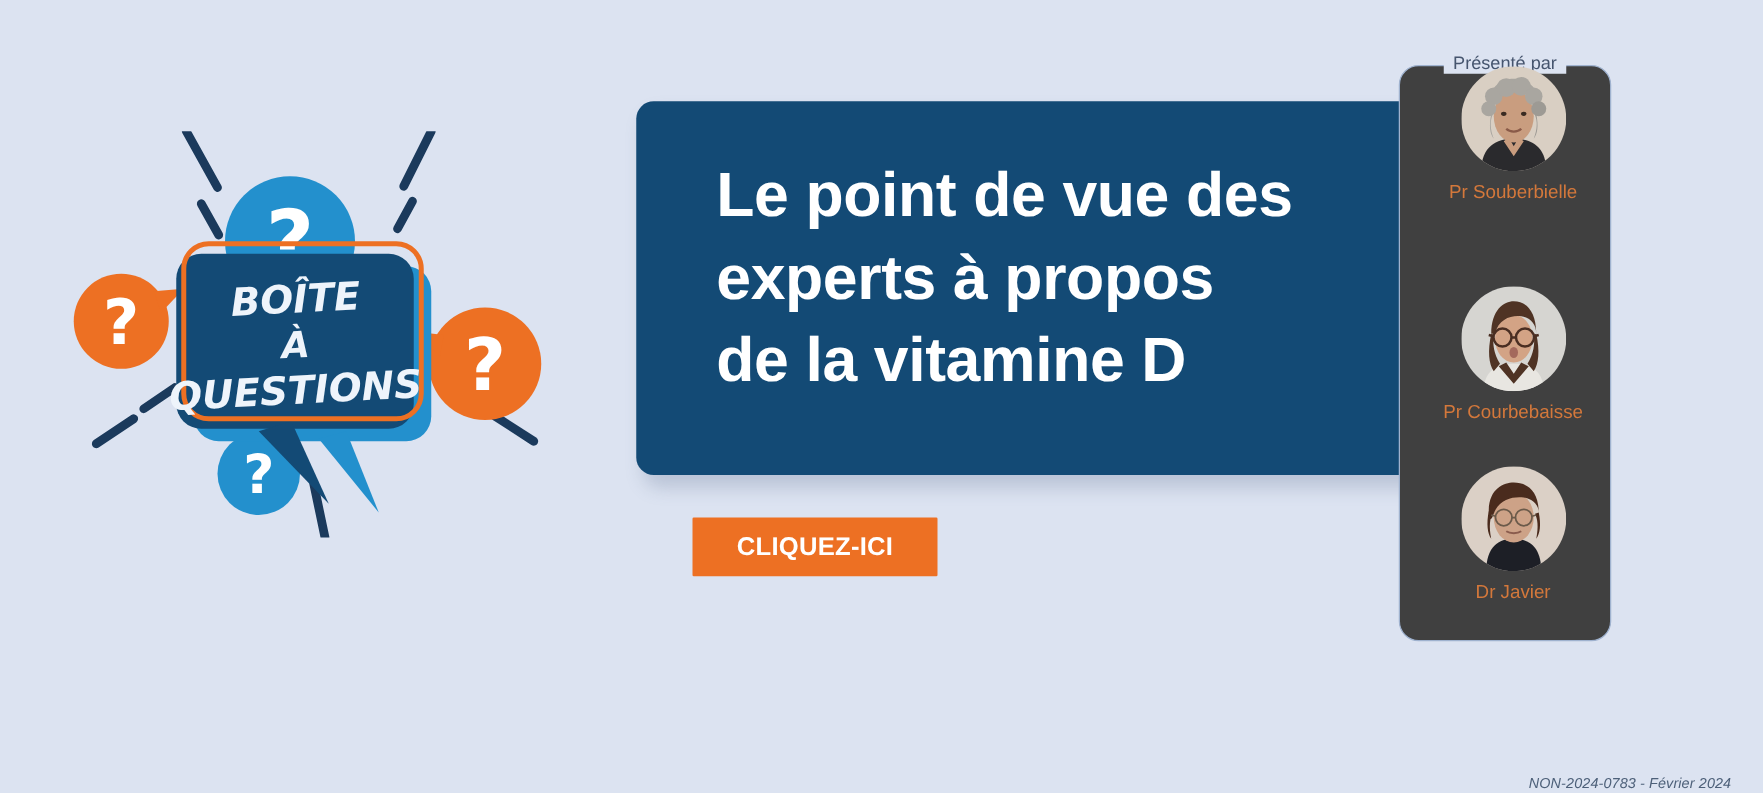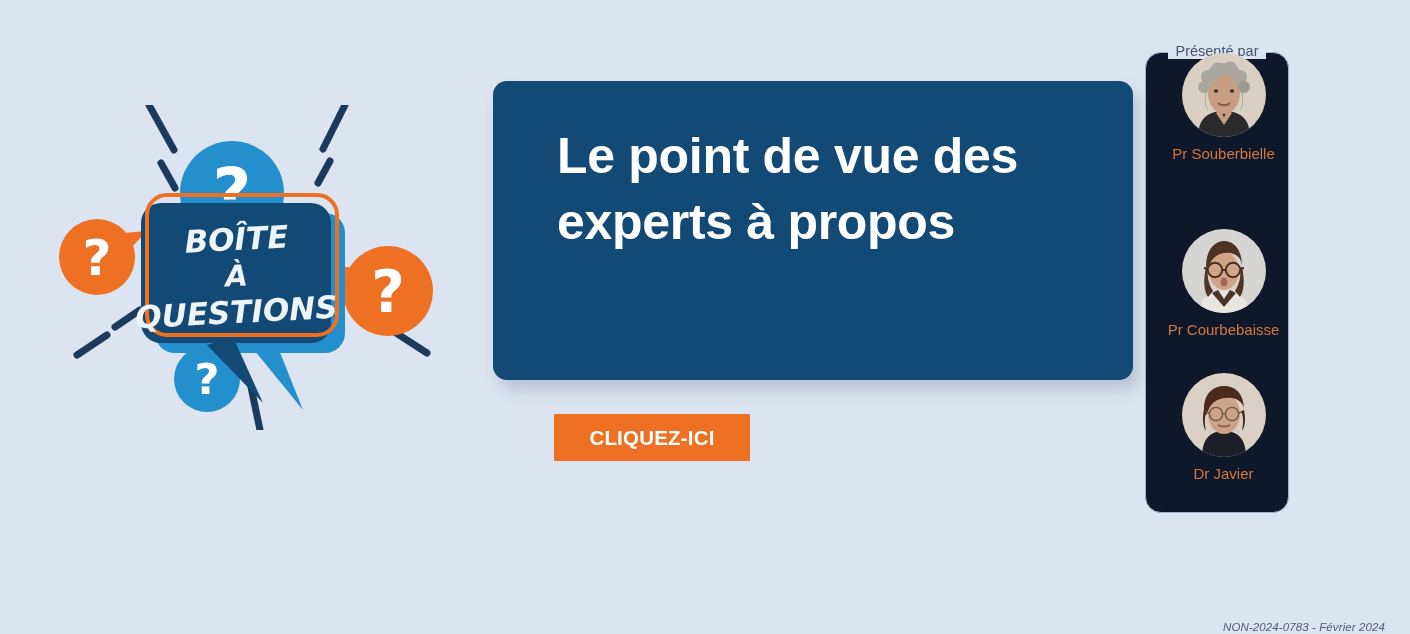--- a/index.html
+++ b/index.html
@@ -43,21 +43,21 @@
 
   .qmark {
     font-family: "DejaVu Sans", sans-serif;
     font-weight: bold;
     fill: #ffffff;
   }
 
   
   #title-panel {
     position: absolute;
-    left: 493px;
+    left: 509px;
     top: 81px;
     width: 640px;
     height: 299px;
     background: #134a75;
     border-radius: 14px;
     box-shadow: 6px 10px 14px rgba(110,125,155,0.30);
   }
 
   #title-text {
     position: absolute;
@@ -88,25 +88,25 @@
     letter-spacing: 0.2px;
     cursor: pointer;
     display: flex;
     align-items: center;
     justify-content: center;
   }
 
   
   #experts-panel {
     position: absolute;
-    left: 1145px;
+    left: 1119px;
     top: 52px;
-    width: 144px;
+    width: 170px;
     height: 461px;
-    background: #0f172a;
+    background: #404040;
     border: 1.3px solid #9fb2cf;
     border-radius: 16px;
   }
 
   #experts-legend {
     position: absolute;
     left: 0;
     top: -11px;
     width: 100%;
     text-align: center;
@@ -223,20 +223,21 @@
         <text class="logo-word" x="182" y="181" font-size="29" text-anchor="middle" transform="rotate(-3 182 181)">À</text>
         <text class="logo-word" x="182" y="218" font-size="31" text-anchor="middle" transform="rotate(-3 182 218)">QUESTIONS</text>
       </g>
     </svg>
   </div>
 
   <div id="title-panel">
     <div id="title-text">
       <div>Le point de vue des</div>
       <div>experts à propos</div>
+      <div>de la vitamine D</div>
     </div>
   </div>
 
   <button id="cta-button">CLIQUEZ-ICI</button>
 
   <div id="experts-panel">
     <div id="experts-legend">
       <span>Présenté par</span>
     </div>
 

